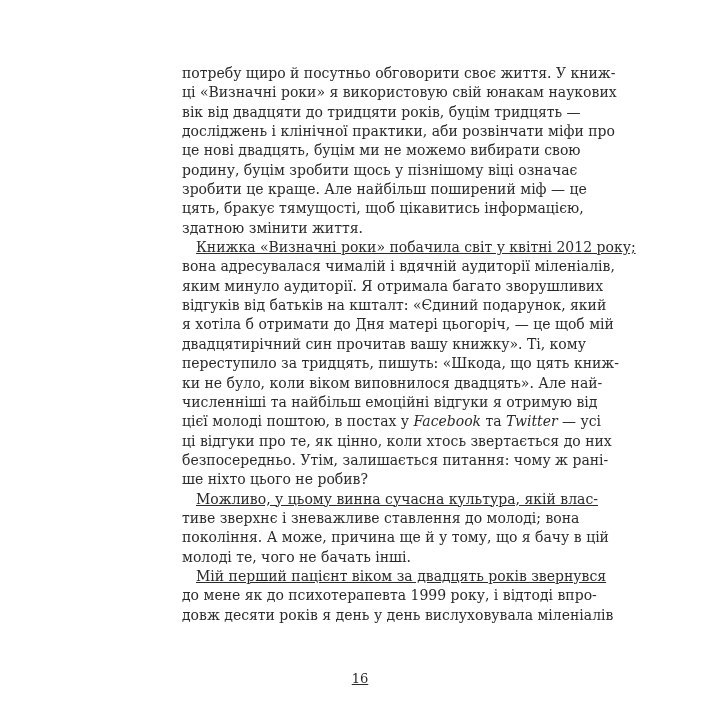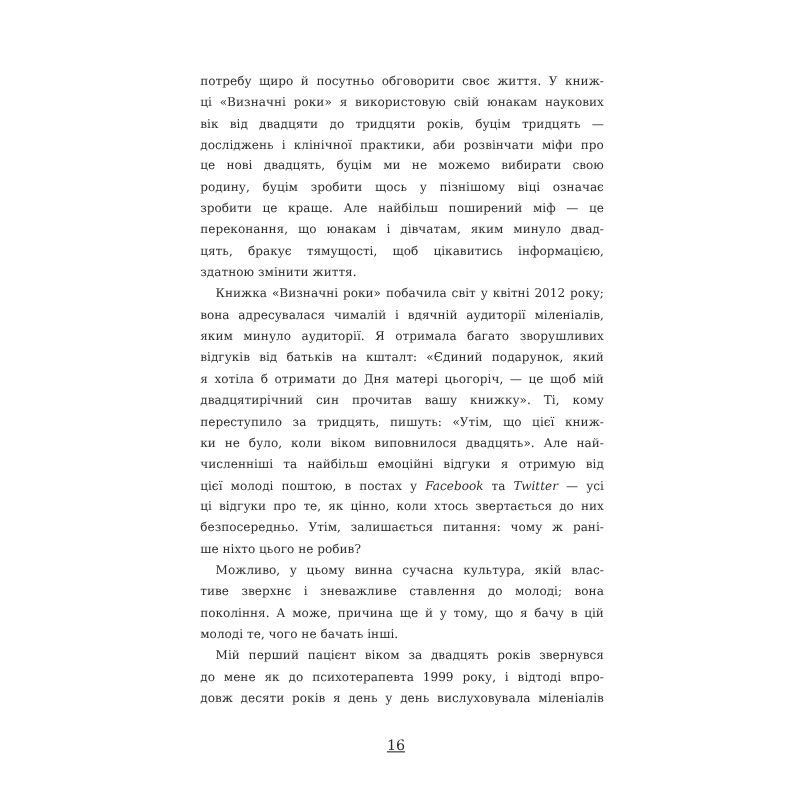--- a/index.html
+++ b/index.html
@@ -1,54 +1,53 @@
 <!DOCTYPE html>
 <html><head>
 <meta charset="utf-8">
 <style>
   html, body { margin:0; padding:0; background:#ffffff; }
   body { width:720px; height:720px; position:relative; overflow:hidden; }
   .page {
     position:absolute; left:182px; top:64px; width:367px;
     font-family:"DejaVu Serif", "Liberation Serif", serif;
-    font-size:11px; line-height:19.35px; color:#2b2b2b;
+    font-size:14px; line-height:19.35px; color:#2b2b2b;
   }
   .line { display:block; white-space:nowrap; height:19.35px; text-align:justify; text-align-last:justify; }
   .line.last { text-align-last:left; }
-  .line.indent { padding-left:14px; }
+  .line.indent { padding-left:14px;text-decoration:underline; }
   .page-number {
     position:absolute; left:0; width:720px; top:671px; text-align:center;
     font-family:"DejaVu Serif", "Liberation Serif", serif; font-size:13px; color:#2b2b2b;text-decoration:underline;
   }
   i { }
 </style>
 </head>
 <body>
 
 <div class="page">
   <div>
     <span class="line">потребу щиро й посутньо обговорити своє життя. У книж-</span>
     <span class="line">ці «Визначні роки» я використовую свій юнакам наукових</span>
     <span class="line">вік від двадцяти до тридцяти років, буцім тридцять —</span>
     <span class="line">досліджень і клінічної практики, аби розвінчати міфи про</span>
     <span class="line">це нові двадцять, буцім ми не можемо вибирати свою</span>
     <span class="line">родину, буцім зробити щось у пізнішому віці означає</span>
     <span class="line">зробити це краще. Але найбільш поширений міф — це</span>
-    <span class="line">переконання, що юнакам і дівчатам, яким минуло двад-</span>
     <span class="line">цять, бракує тямущості, щоб цікавитись інформацією,</span>
     <span class="line last">здатною змінити життя.</span>
   </div>
   <div>
     <span class="line indent">Книжка «Визначні роки» побачила світ у квітні 2012 року;</span>
     <span class="line">вона адресувалася чималій і вдячній аудиторії міленіалів,</span>
     <span class="line">яким минуло аудиторії. Я отримала багато зворушливих</span>
     <span class="line">відгуків від батьків на кшталт: «Єдиний подарунок, який</span>
     <span class="line">я хотіла б отримати до Дня матері цьогоріч, — це щоб мій</span>
     <span class="line">двадцятирічний син прочитав вашу книжку». Ті, кому</span>
-    <span class="line">переступило за тридцять, пишуть: «Утім, що цієї книж-</span>
+    <span class="line">переступило за тридцять, пишуть: «Шкода, що цять книж-</span>
     <span class="line">ки не було, коли віком виповнилося двадцять». Але най-</span>
     <span class="line">численніші та найбільш емоційні відгуки я отримую від</span>
     <span class="line">цієї молоді поштою, в постах у <i>Facebook</i> та <i>Twitter</i> — усі</span>
     <span class="line">ці відгуки про те, як цінно, коли хтось звертається до них</span>
     <span class="line">безпосередньо. Утім, залишається питання: чому ж рані-</span>
     <span class="line last">ше ніхто цього не робив?</span>
   </div>
   <div>
     <span class="line indent">Можливо, у цьому винна сучасна культура, якій влас-</span>
     <span class="line">тиве зверхнє і зневажливе ставлення до молоді; вона</span>

